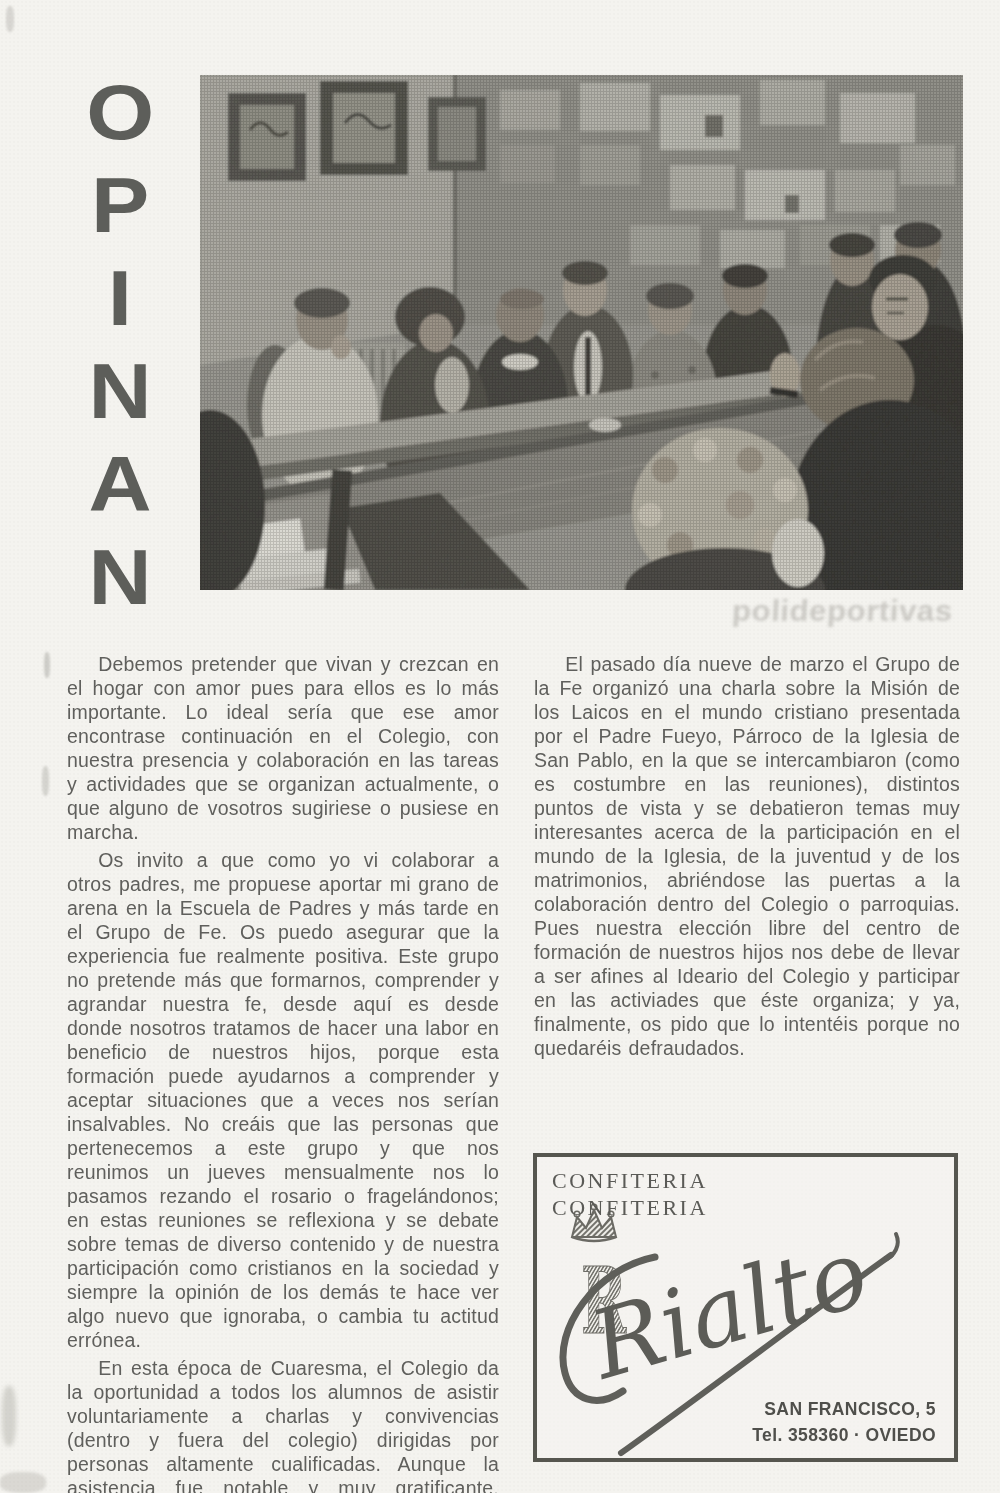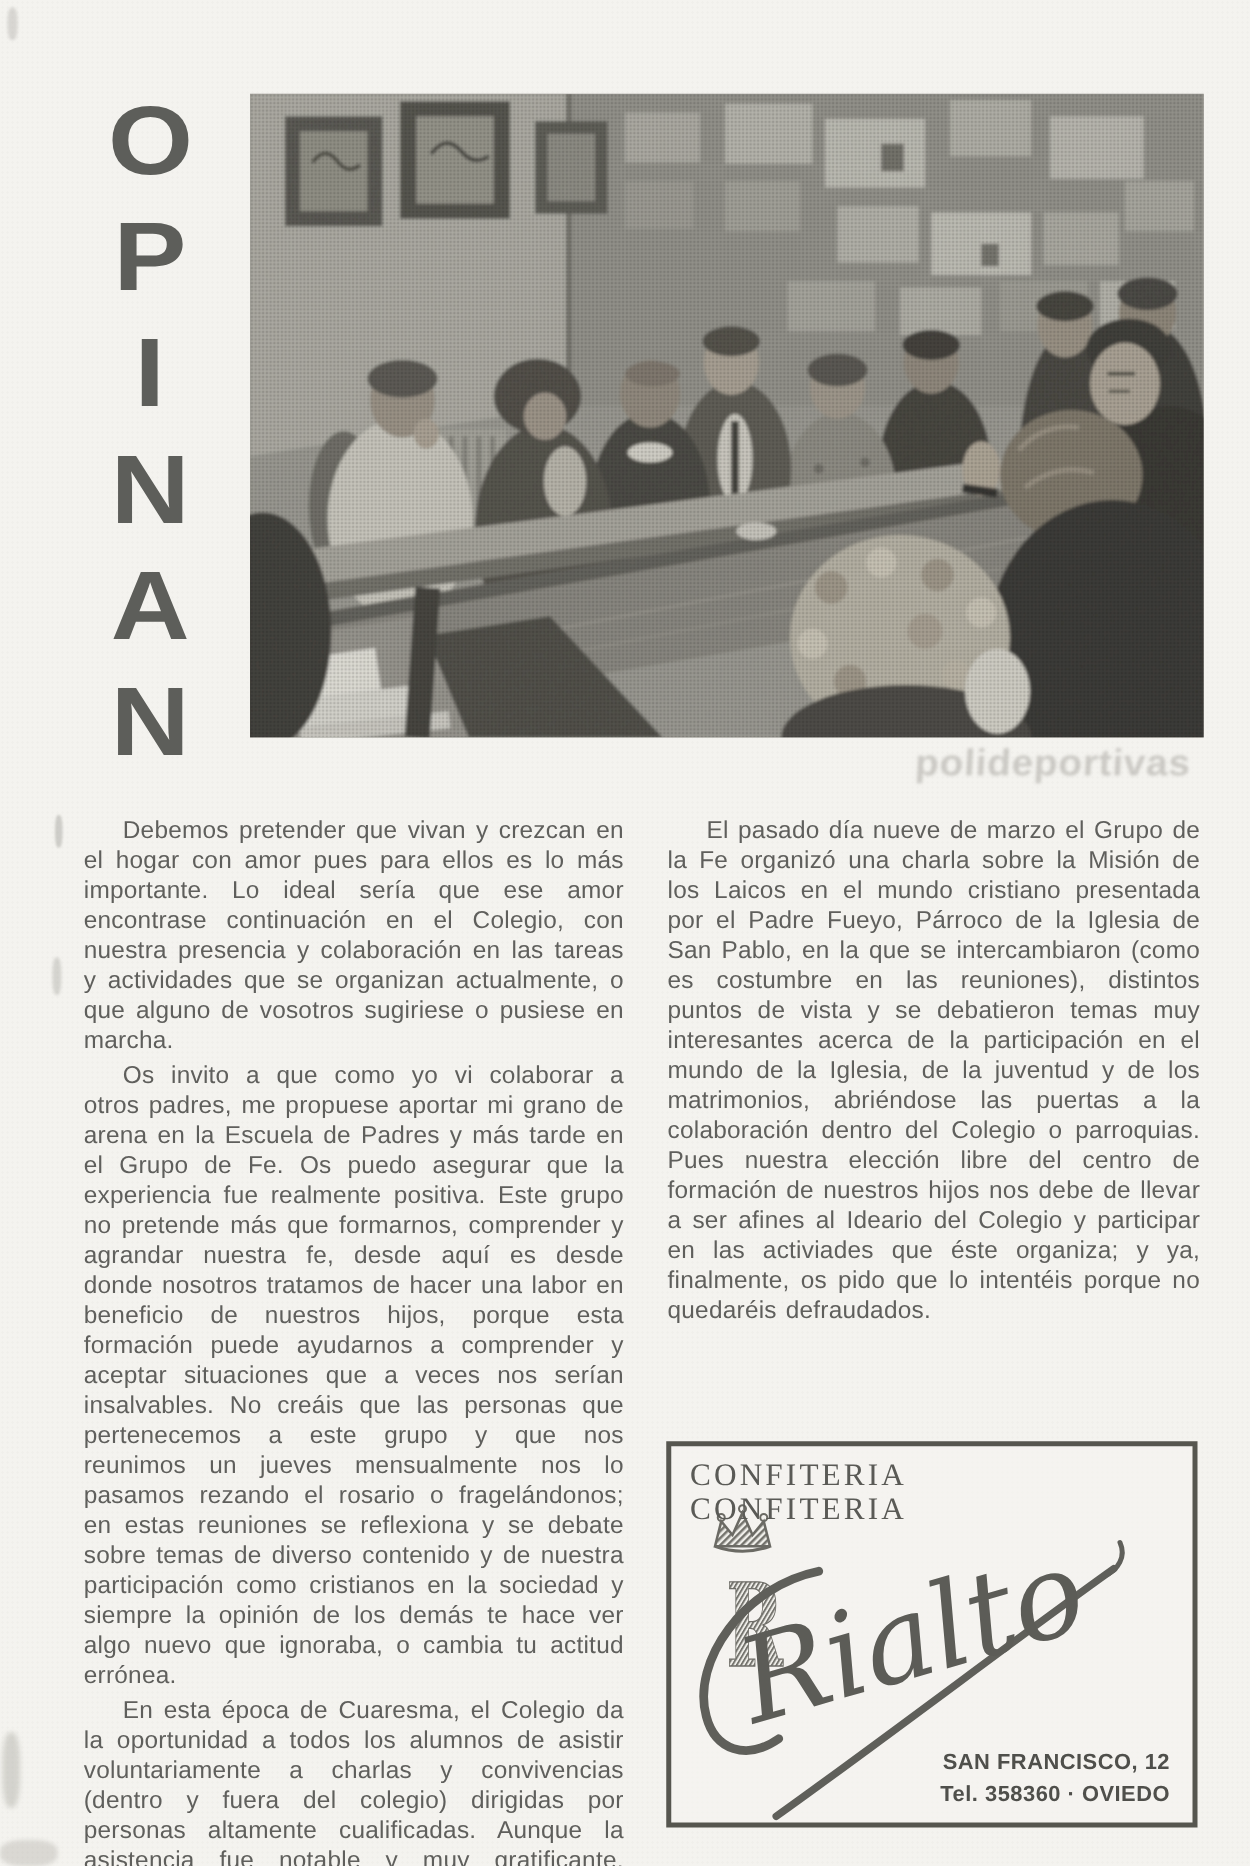--- a/index.html
+++ b/index.html
@@ -55,21 +55,21 @@
   .col p.indent{text-indent:1.6em;}
   
   .ad{
     position:absolute;left:533px;top:1153px;width:425px;height:309px;
     border:4px solid #56564f;box-sizing:border-box;background:rgba(245,244,240,0.6);
   }
   .ad-inner{position:absolute;inset:0;}
   .ad-cat{
     position:absolute;left:15px;top:10px;
     font-family:"Liberation Serif",serif;
-    font-size:25px;letter-spacing:2.5px;color:#5a5a56;line-height:27px;
+    font-size:22px;letter-spacing:2.5px;color:#5a5a56;line-height:27px;
   }
   .ad-logo-svg{position:absolute;inset:0;width:417px;height:301px;}
   .ad-addr{
     position:absolute;right:18px;bottom:10px;text-align:right;
     font-weight:700;font-size:17.5px;color:#4f4f4b;line-height:26px;
     letter-spacing:0.4px;
   }
   
   .smudge{position:absolute;pointer-events:none;border-radius:40%;}
   .s1{left:44px;top:652px;width:6px;height:26px;background:rgba(120,118,112,.30);filter:blur(1px);}
@@ -299,21 +299,21 @@
 
         <text x="66" y="222" transform="rotate(-16 66 222)" font-family="DejaVu Serif, serif" font-style="italic" font-size="94" fill="#5c5c57">Rialto</text>
       </svg>
 
       <div class="ad-cat">
         <div>CONFITERIA</div>
         <div>CONFITERIA</div>
       </div>
 
       <div class="ad-addr">
-        <div>SAN FRANCISCO, 12</div>
+        <div>SAN FRANCISCO, 5</div>
         <div>Tel. 358360 · OVIEDO</div>
       </div>
     </div>
   </div>
 
   <div class="smudge s1"></div>
   <div class="smudge s2"></div>
   <div class="smudge s3"></div>
   <div class="smudge s4"></div>
   <div class="smudge s5"></div>

